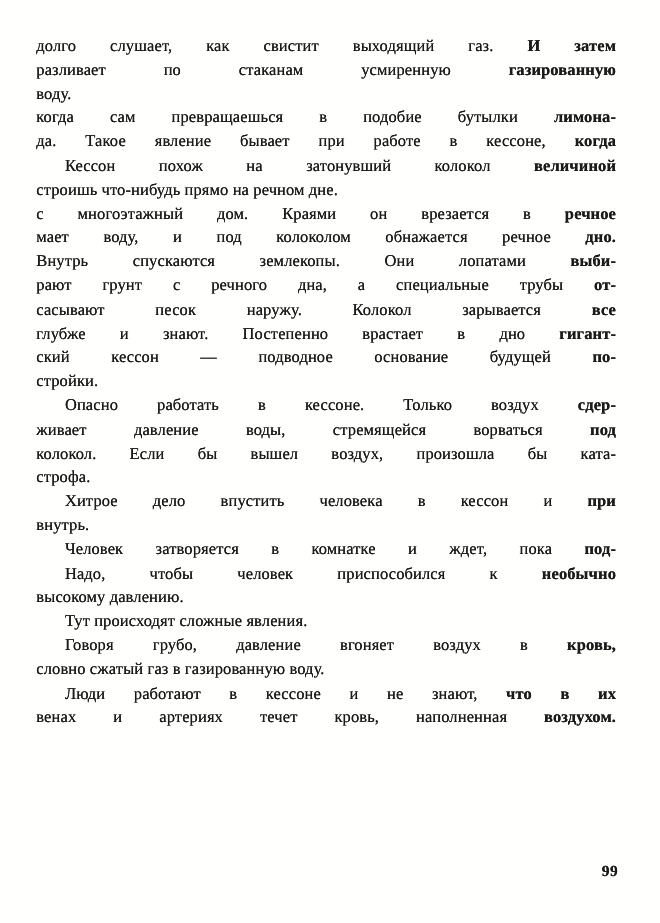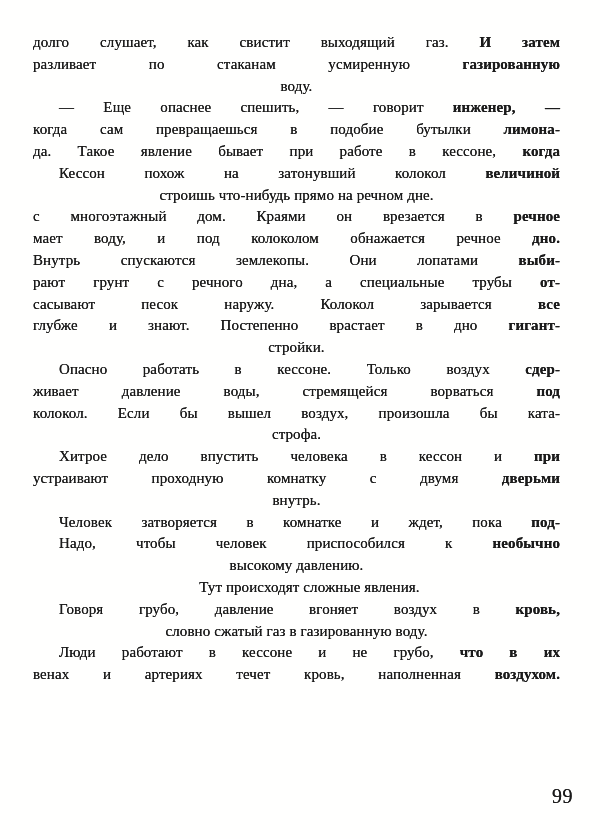--- a/index.html
+++ b/index.html
@@ -24,69 +24,68 @@
     font-size: 15px;
     line-height: 21.8px;
     letter-spacing: 0.1px;
     text-shadow: 0 0 0.4px currentColor;
   }
   .line {
     text-align: justify;
     text-align-last: justify;
   }
   .line.last {
-    text-align: center;
+    text-align: left;
     text-align-last: auto;
   }
   .line.indent {
     text-indent: 26px;
   }
   .ink-bold {
     font-weight: 700;
   }
   .page-number {
     position: absolute;
-    right: 27px;
+    right: 38px;
     top: 785px;
-    font-size: 20px;
-    font-weight: 400;
+    font-size: 14px;
+    font-weight: 700;
     letter-spacing: 0.5px;
     text-shadow: 0 0 0.5px currentColor;
   }
 </style>
 </head>
 <body>
 
 <div class="page">
   <div class="text-block">
       <div class="line"><span>долго слушает, как свистит выходящий газ. </span><span class="ink-bold">И затем</span></div>
       <div class="line"><span>разливает по стаканам усмиренную </span><span class="ink-bold">газированную</span></div>
       <div class="line last"><span>воду.</span></div>
-      <div class="line indent"><span>— Еще опаснее спешить, — говорит </span><span class="ink-bold">инженер, —</span></div>
       <div class="line"><span>когда сам превращаешься в подобие бутылки </span><span class="ink-bold">лимона-</span></div>
       <div class="line"><span>да. Такое явление бывает при работе в кессоне, </span><span class="ink-bold">когда</span></div>
       <div class="line indent"><span>Кессон похож на затонувший колокол </span><span class="ink-bold">величиной</span></div>
       <div class="line last"><span>строишь что-нибудь прямо на речном дне.</span></div>
       <div class="line"><span>с многоэтажный дом. Краями он врезается в </span><span class="ink-bold">речное</span></div>
       <div class="line"><span>мает воду, и под колоколом обнажается речное </span><span class="ink-bold">дно.</span></div>
       <div class="line"><span>Внутрь спускаются землекопы. Они лопатами </span><span class="ink-bold">выби-</span></div>
       <div class="line"><span>рают грунт с речного дна, а специальные трубы </span><span class="ink-bold">от-</span></div>
       <div class="line"><span>сасывают песок наружу. Колокол зарывается </span><span class="ink-bold">все</span></div>
       <div class="line"><span>глубже и знают. Постепенно врастает в дно </span><span class="ink-bold">гигант-</span></div>
+      <div class="line"><span>ский кессон — подводное основание будущей </span><span class="ink-bold">по-</span></div>
       <div class="line last"><span>стройки.</span></div>
       <div class="line indent"><span>Опасно работать в кессоне. Только воздух </span><span class="ink-bold">сдер-</span></div>
       <div class="line"><span>живает давление воды, стремящейся ворваться </span><span class="ink-bold">под</span></div>
       <div class="line"><span>колокол. Если бы вышел воздух, произошла бы ката-</span></div>
       <div class="line last"><span>строфа.</span></div>
       <div class="line indent"><span>Хитрое дело впустить человека в кессон и </span><span class="ink-bold">при</span></div>
-      <div class="line"><span>устраивают проходную комнатку с двумя </span><span class="ink-bold">дверьми</span></div>
       <div class="line last"><span>внутрь.</span></div>
       <div class="line indent"><span>Человек затворяется в комнатке и ждет, пока </span><span class="ink-bold">под-</span></div>
       <div class="line indent"><span>Надо, чтобы человек приспособился к </span><span class="ink-bold">необычно</span></div>
       <div class="line last"><span>высокому давлению.</span></div>
       <div class="line indent last"><span>Тут происходят сложные явления.</span></div>
       <div class="line indent"><span>Говоря грубо, давление вгоняет воздух в </span><span class="ink-bold">кровь,</span></div>
       <div class="line last"><span>словно сжатый газ в газированную воду.</span></div>
-      <div class="line indent"><span>Люди работают в кессоне и не грубо, </span><span class="ink-bold">что в их</span></div>
+      <div class="line indent"><span>Люди работают в кессоне и не знают, </span><span class="ink-bold">что в их</span></div>
       <div class="line"><span>венах и артериях течет кровь, наполненная </span><span class="ink-bold">воздухом.</span></div>
     </div>
   <div class="page-number">99</div>
 </div>
 
 </body></html>

